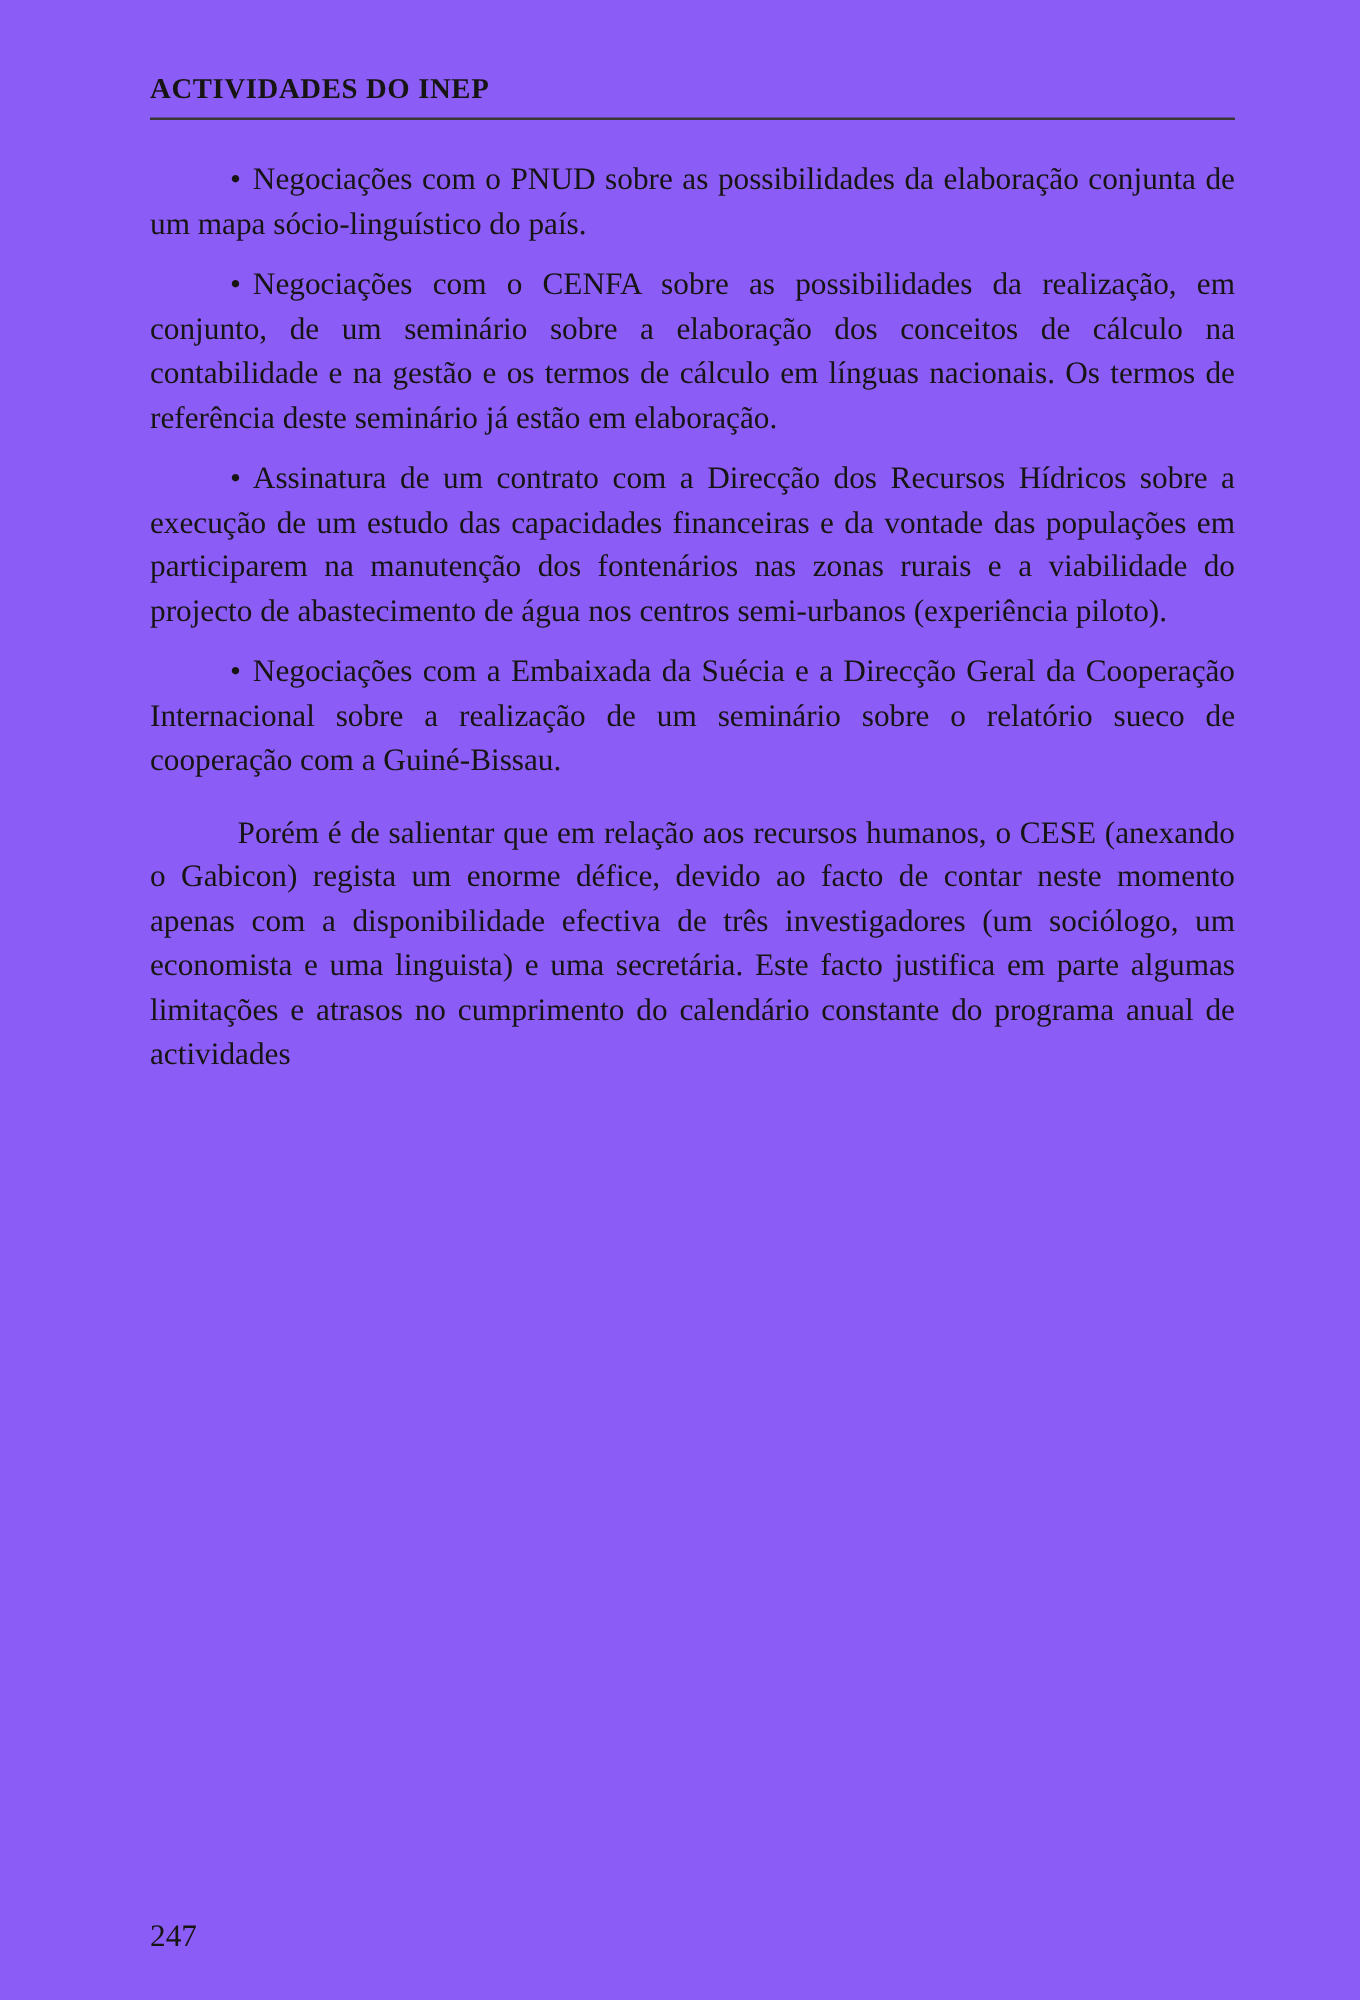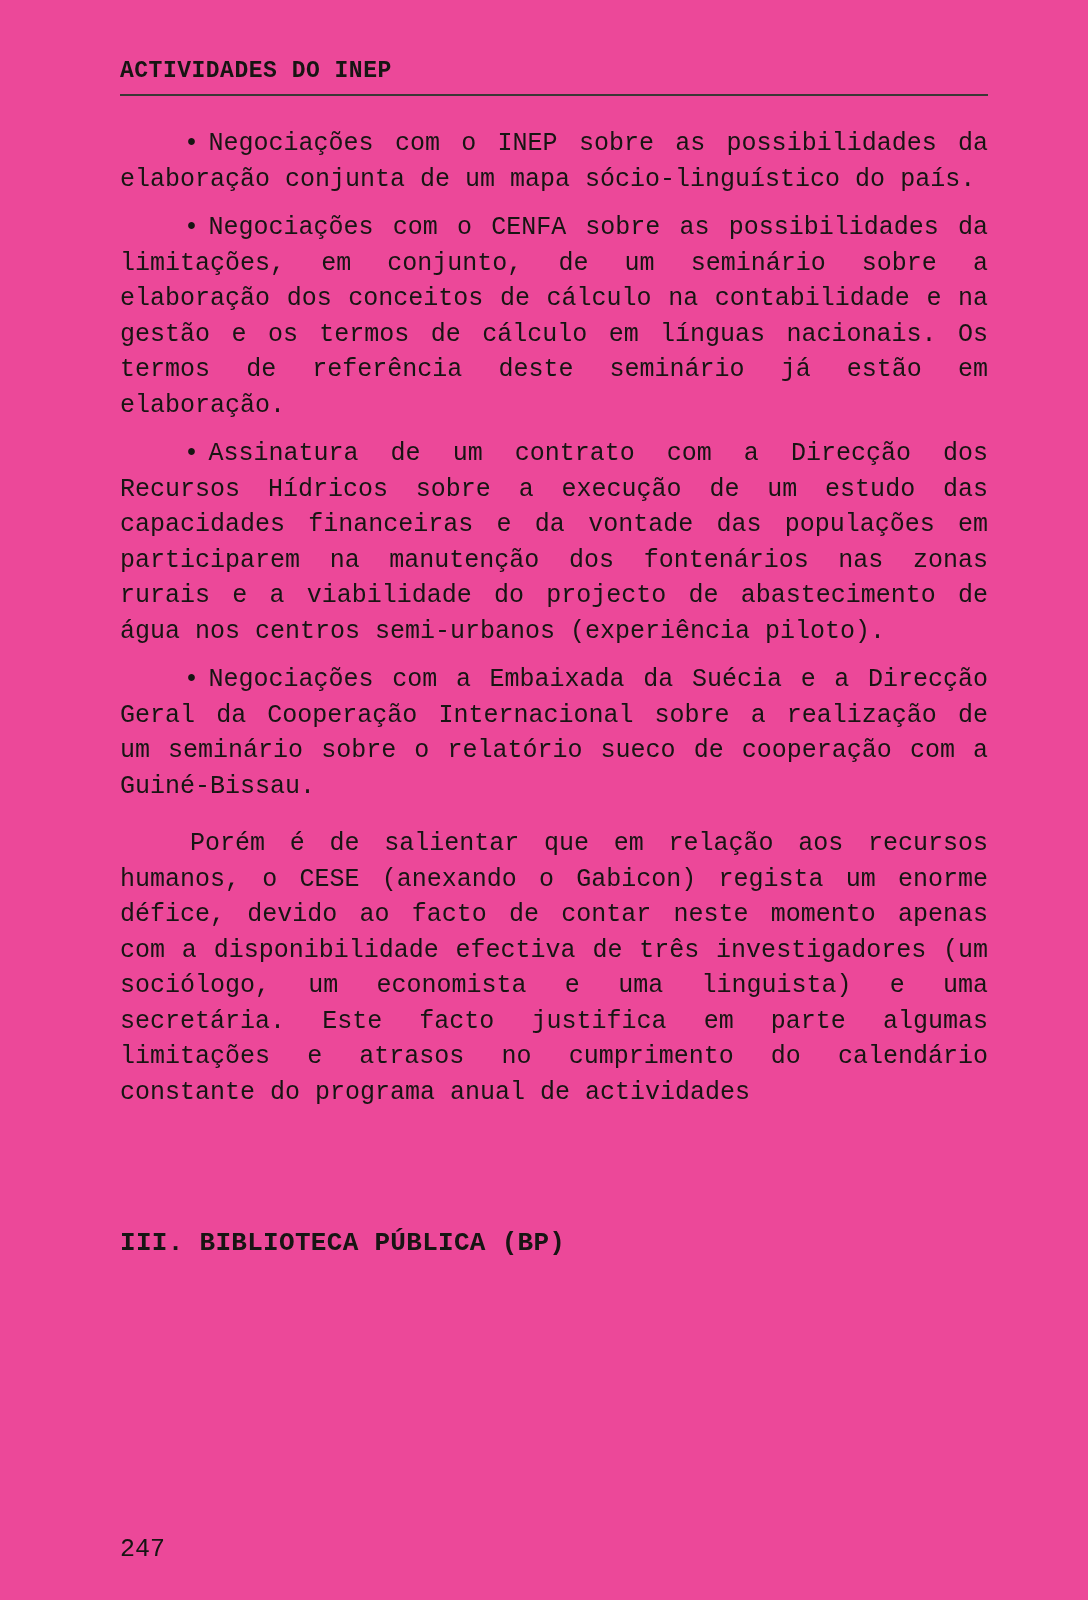--- a/index.html
+++ b/index.html
@@ -5,24 +5,24 @@
   html, body {
     margin: 0;
     padding: 0;
     background: #e9e7e2;
   }
   .page {
     position: relative;
     width: 1088px;
     height: 1600px;
     margin: 0 auto;
-    background: #ec4899;
+    background: #8b5cf6;
     box-sizing: border-box;
     padding: 58px 100px 0 120px;
-    font-family: Liberation Mono, monospace;
+    font-family: Liberation Serif, serif;
     color: #171513;
     overflow: hidden;
   }
   .page-header h1 {
     margin: 0;
     font-size: 23px;
     font-weight: bold;
     letter-spacing: 0.5px;
     color: #171513;
   }
@@ -70,32 +70,31 @@
 
 <div class="page">
 
   <header class="page-header">
     <h1>ACTIVIDADES DO INEP</h1>
     <div class="header-rule"></div>
   </header>
 
   <main class="content">
 
-    <p class="bullet"><span class="marker">•</span><span>Negociações com o INEP sobre as possibilidades da elaboração conjunta de um mapa sócio-linguístico do país.</span></p>
+    <p class="bullet"><span class="marker">•</span><span>Negociações com o PNUD sobre as possibilidades da elaboração conjunta de um mapa sócio-linguístico do país.</span></p>
 
-    <p class="bullet"><span class="marker">•</span><span>Negociações com o CENFA sobre as possibilidades da limitações, em conjunto, de um seminário sobre a elaboração dos conceitos de cálculo na contabilidade e na gestão e os termos de cálculo em línguas nacionais. Os termos de referência deste seminário já estão em elaboração.</span></p>
+    <p class="bullet"><span class="marker">•</span><span>Negociações com o CENFA sobre as possibilidades da realização, em conjunto, de um seminário sobre a elaboração dos conceitos de cálculo na contabilidade e na gestão e os termos de cálculo em línguas nacionais. Os termos de referência deste seminário já estão em elaboração.</span></p>
 
 
     <p class="bullet"><span class="marker">•</span><span>Assinatura de um contrato com a Direcção dos Recursos Hídricos sobre a execução de um estudo das capacidades financeiras e da vontade das populações em participarem na manutenção dos fontenários nas zonas rurais e a viabilidade do projecto de abastecimento de água nos centros semi-urbanos (experiência piloto).</span></p>
 
     <p class="bullet"><span class="marker">•</span><span>Negociações com a Embaixada da Suécia e a Direcção Geral da Cooperação Internacional sobre a realização de um seminário sobre o relatório sueco de cooperação com a Guiné-Bissau.</span></p>
 
     <p class="para para-lead">Porém é de salientar que em relação aos recursos humanos, o CESE (anexando o Gabicon) regista um enorme défice, devido ao facto de contar neste momento apenas com a disponibilidade efectiva de três investigadores (um sociólogo, um economista e uma linguista) e uma secretária. Este facto justifica em parte algumas limitações e atrasos no cumprimento do calendário constante do programa anual de actividades</p>
 
-    <h2 class="section-heading">III. BIBLIOTECA PÚBLICA (BP)</h2>
 
 
   </main>
 
   <footer class="page-footer">
     <span>247</span>
   </footer>
 
 </div>
 

